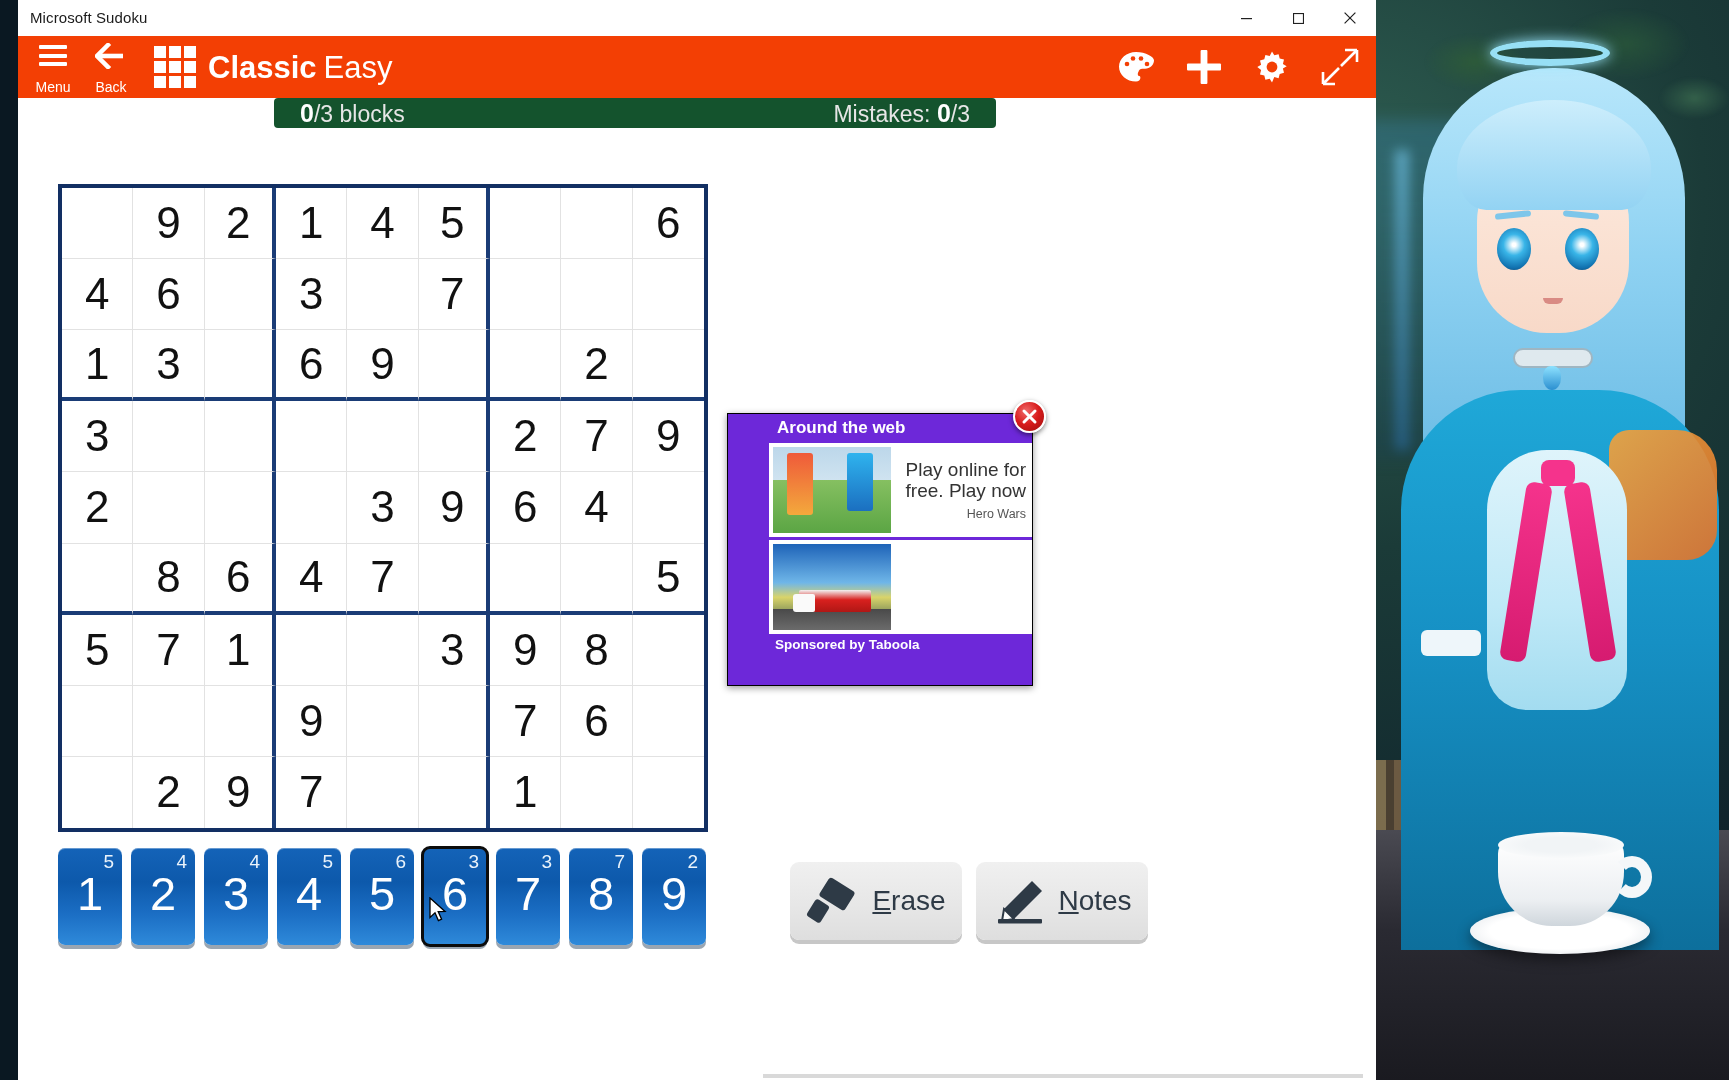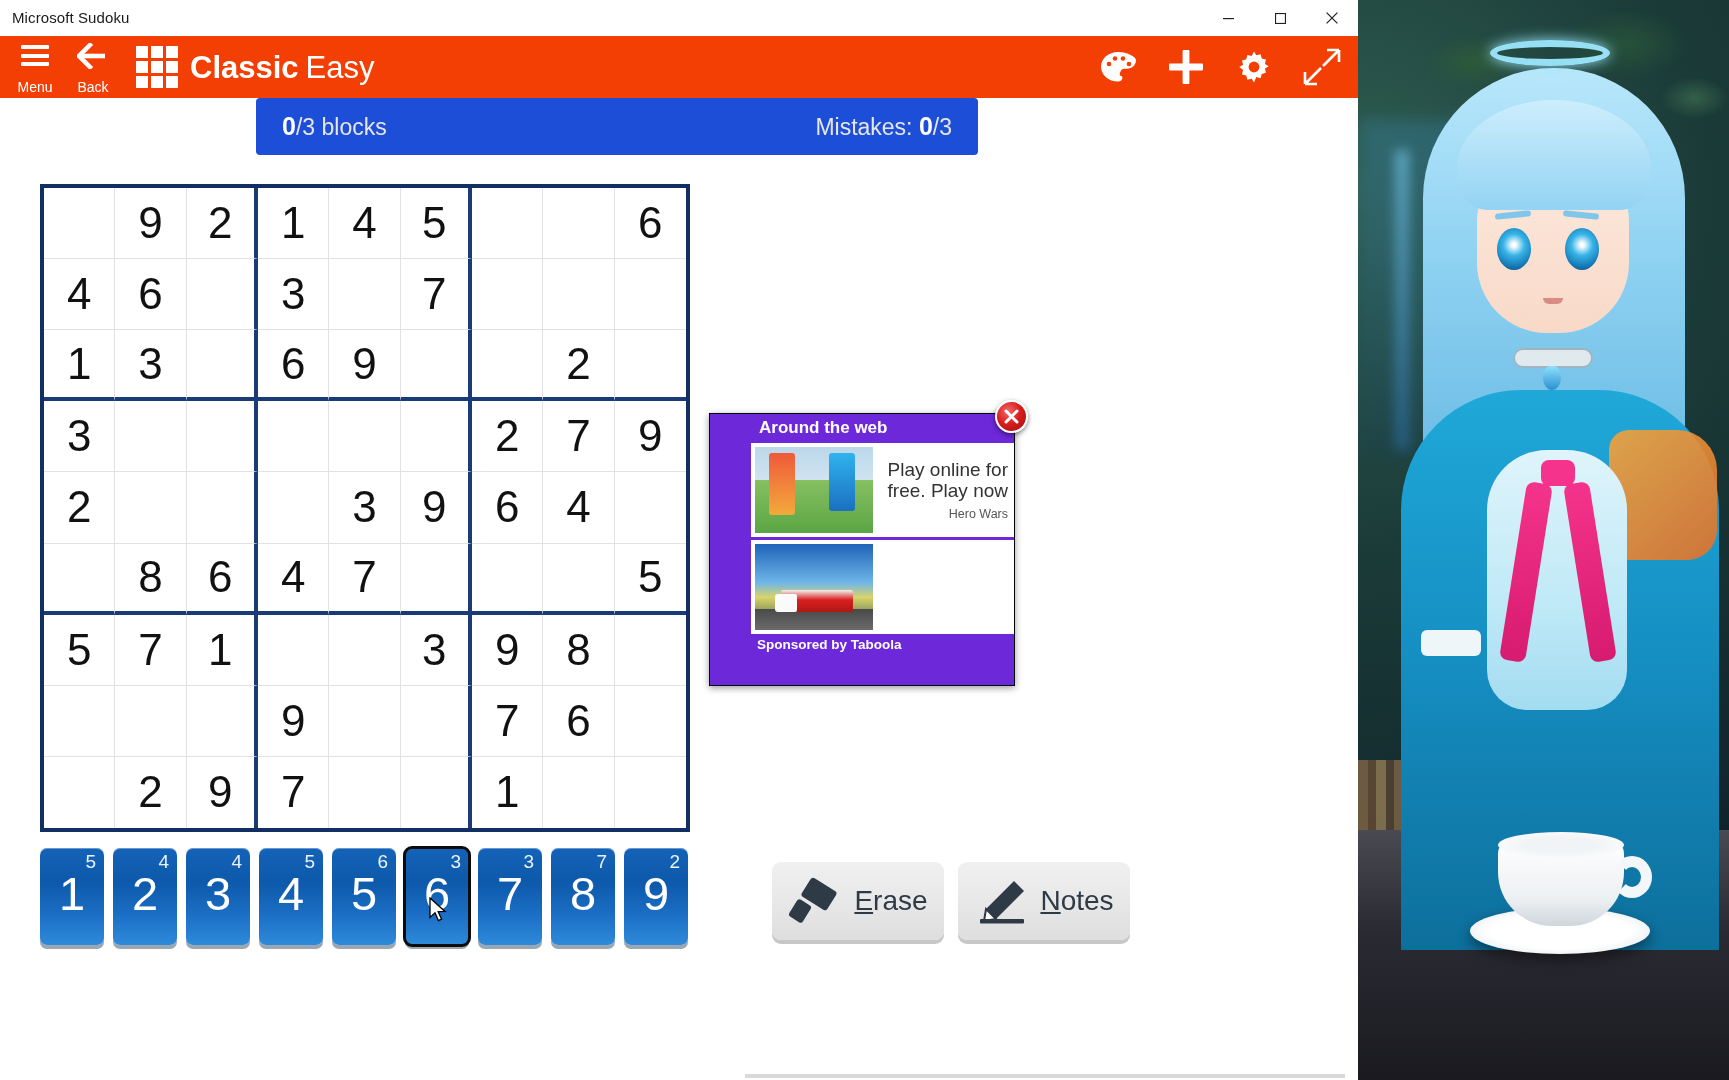--- a/index.html
+++ b/index.html
@@ -110,21 +110,21 @@
     background: linear-gradient(180deg, #ffffff 0%, #eceff2 70%, #cfd6dc 100%);
     border-radius: 14px 14px 54px 54px; }
   .cup-rim { position: absolute; left: 1498px; top: 832px; width: 126px; height: 26px;
     background: radial-gradient(ellipse at 50% 50%, #f1f4f6 40%, #ffffff 100%);
     border-radius: 50%; }
   .cup-handle { position: absolute; left: 1612px; top: 856px; width: 40px; height: 42px;
     border: 11px solid #f4f7f9; border-left-color: transparent; border-radius: 50%; }
 
   
   .app-window {
-    position: absolute; left: 0; top: 0; width: 1358px; height: 1080px;
+    position: absolute; left: 18px; top: 0; width: 1358px; height: 1080px;
     background: #ffffff;
   }
   
   .titlebar {
     position: relative; height: 36px; background: #ffffff;
     display: flex; align-items: center; border-bottom: 1px solid #fff;
   }
   .titlebar-text {
     font-size: 15px; color: #1a1a1a; padding-left: 12px; letter-spacing: .1px;
   }
@@ -158,22 +158,22 @@
   .grid-logo i { display: block; background: #fff; }
   .app-title { color: #fff; font-size: 31px; line-height: 1; white-space: nowrap; }
   .app-title b { font-weight: 700; text-align: right; }
   .app-title span { font-weight: 400; margin-left: 7px; }
   .tb-right { position: absolute; right: 14px; top: 0; height: 62px; display: flex; align-items: center; gap: 24px; }
   .tb-act { width: 44px; height: 44px; display: flex; align-items: center; justify-content: center; cursor: default; }
 
   
   .statusbar-wrap { position: relative; height: 48px; }
   .statusbar {
-    position: absolute; left: 256px; top: 0; width: 722px; height: 57px;
-    background: #1d4ed8; border-radius: 4px;
+    position: absolute; left: 256px; top: 0; width: 722px; height: 30px;
+    background: #14532d; border-radius: 4px;
     display: flex; align-items: center; justify-content: space-between;
     padding: 0 26px; color: #fff; font-size: 23px;
   }
   .statusbar .big { font-weight: 700; font-size: 25px; }
   .statusbar .lite { color: #e6e6e6; }
 
   
   .board {
     position: absolute; left: 40px; top: 184px;
     width: 650px; height: 648px;

